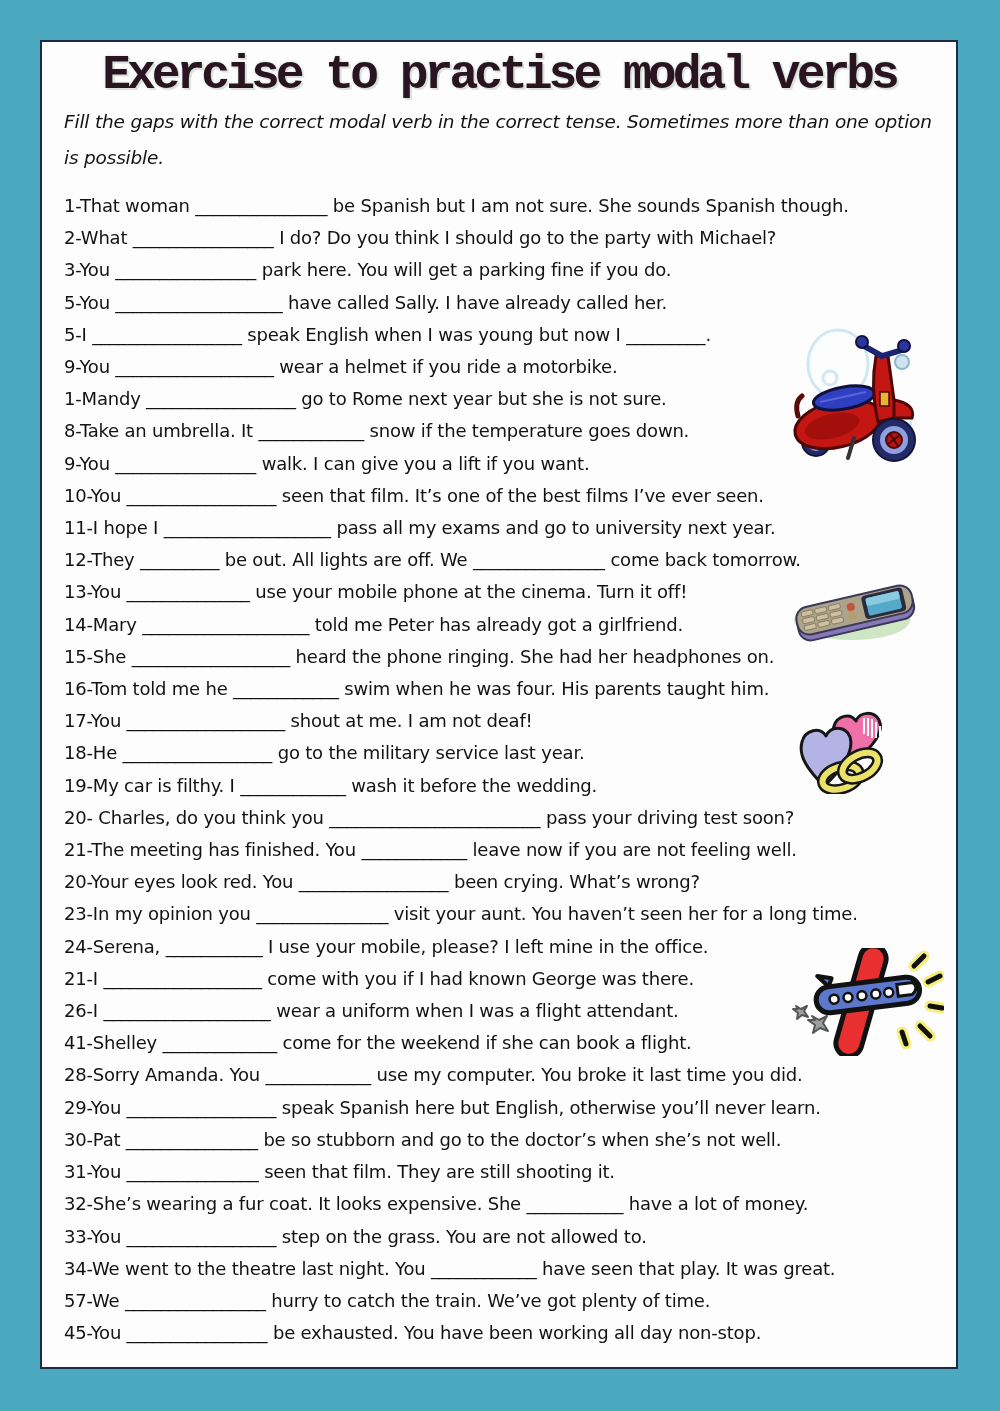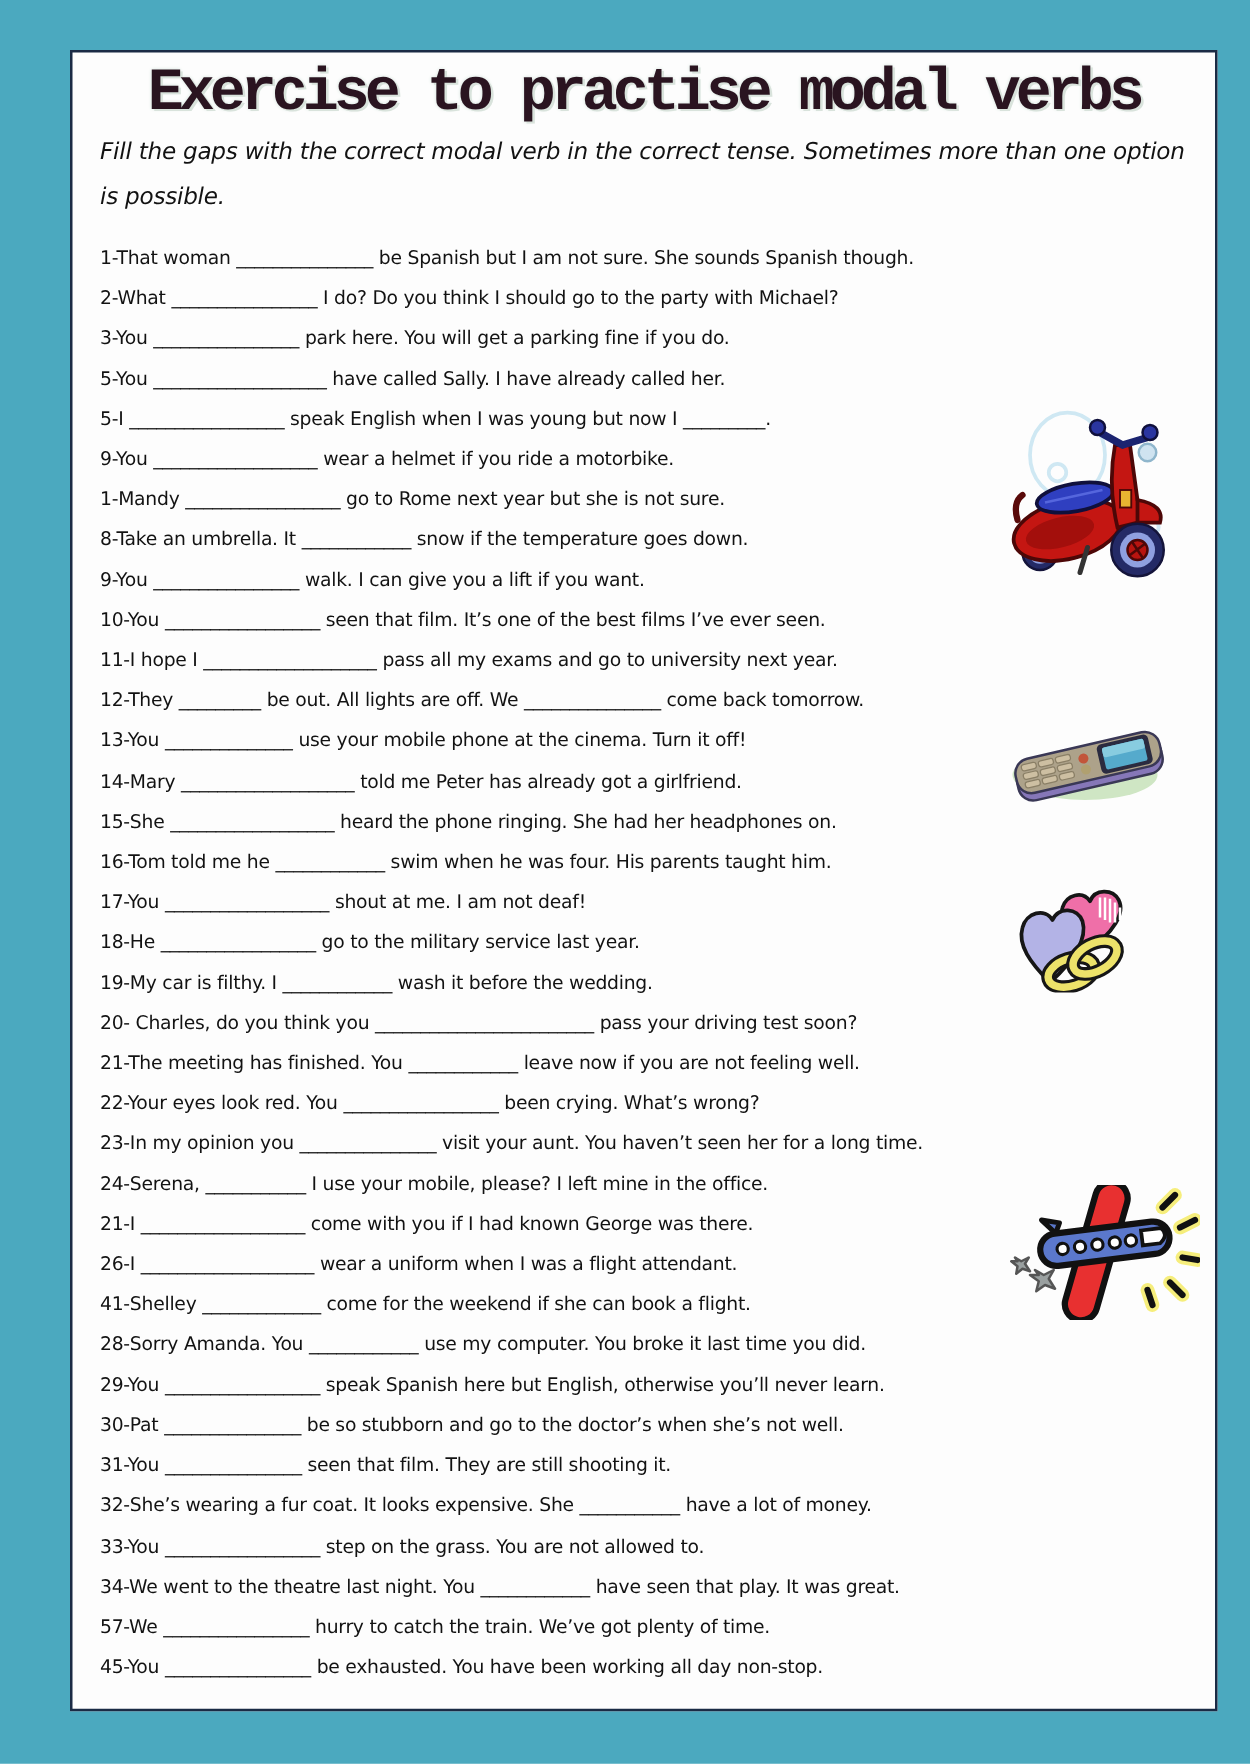--- a/index.html
+++ b/index.html
@@ -1,27 +1,27 @@
 <!DOCTYPE html>
 <html><head>
 <meta charset="utf-8">
 <style>
   html,body{margin:0;padding:0;}
   body{width:1000px;height:1411px;overflow:hidden;font-family:"DejaVu Sans",sans-serif;}
   .frame{position:relative;width:1000px;height:1411px;background:#4BA9BF;}
-  .page{position:absolute;left:56px;top:40px;width:914px;height:1325px;
+  .page{position:absolute;left:40px;top:40px;width:914px;height:1325px;
         background:#FDFDFD;border:2px solid #1B2B45;}
   .title{position:absolute;left:0;top:6px;width:100%;text-align:center;margin:0;
          font-family:"Liberation Mono","DejaVu Sans Mono",monospace;
          font-weight:bold;font-size:48px;letter-spacing:-4px;color:#2A1420;
          text-shadow:2px 2px 0 #D9E3DC, 0 0 3px #CFE0D8;white-space:nowrap;}
   .instructions{position:absolute;left:22px;top:62px;width:872px;margin:0;
         font-size:18.5px;line-height:36px;color:#121212;letter-spacing:-0.2px;font-style:italic;}
   .exercises{position:absolute;left:22px;top:148px;width:892px;}
-  .exercises .line{margin:0;font-size:15px;line-height:32.2px;color:#121212;
+  .exercises .line{margin:0;font-size:18px;line-height:32.2px;color:#121212;
         letter-spacing:-0.2px;white-space:nowrap;}
   .clip{position:absolute;}
   #clip-scooter{left:748px;top:280px;}
   #clip-phone{left:746px;top:534px;}
   #clip-hearts{left:752px;top:666px;}
   #clip-plane{left:748px;top:906px;}
 </style>
 </head>
 <body>
 
@@ -47,21 +47,21 @@
         <p class="line">12-They _________ be out. All lights are off. We _______________ come back tomorrow.</p>
         <p class="line">13-You ______________ use your mobile phone at the cinema. Turn it off!</p>
         <p class="line">14-Mary ___________________ told me Peter has already got a girlfriend.</p>
         <p class="line">15-She __________________ heard the phone ringing. She had her headphones on.</p>
         <p class="line">16-Tom told me he ____________ swim when he was four. His parents taught him.</p>
         <p class="line">17-You __________________ shout at me. I am not deaf!</p>
         <p class="line">18-He _________________ go to the military service last year.</p>
         <p class="line">19-My car is filthy. I ____________ wash it before the wedding.</p>
         <p class="line">20- Charles, do you think you ________________________ pass your driving test soon?</p>
         <p class="line">21-The meeting has finished. You ____________ leave now if you are not feeling well.</p>
-        <p class="line">22-Your eyes look red. You _________________ been crying. What’s wrong?</p>
+        <p class="line">20-Your eyes look red. You _________________ been crying. What’s wrong?</p>
         <p class="line">23-In my opinion you _______________ visit your aunt. You haven’t seen her for a long time.</p>
         <p class="line">24-Serena, ___________ I use your mobile, please? I left mine in the office.</p>
         <p class="line">21-I __________________ come with you if I had known George was there.</p>
         <p class="line">26-I ___________________ wear a uniform when I was a flight attendant.</p>
         <p class="line">41-Shelley _____________ come for the weekend if she can book a flight.</p>
         <p class="line">28-Sorry Amanda. You ____________ use my computer. You broke it last time you did.</p>
         <p class="line">29-You _________________ speak Spanish here but English, otherwise you’ll never learn.</p>
         <p class="line">30-Pat _______________ be so stubborn and go to the doctor’s when she’s not well.</p>
         <p class="line">31-You _______________ seen that film. They are still shooting it.</p>
         <p class="line">32-She’s wearing a fur coat. It looks expensive. She ___________ have a lot of money.</p>

